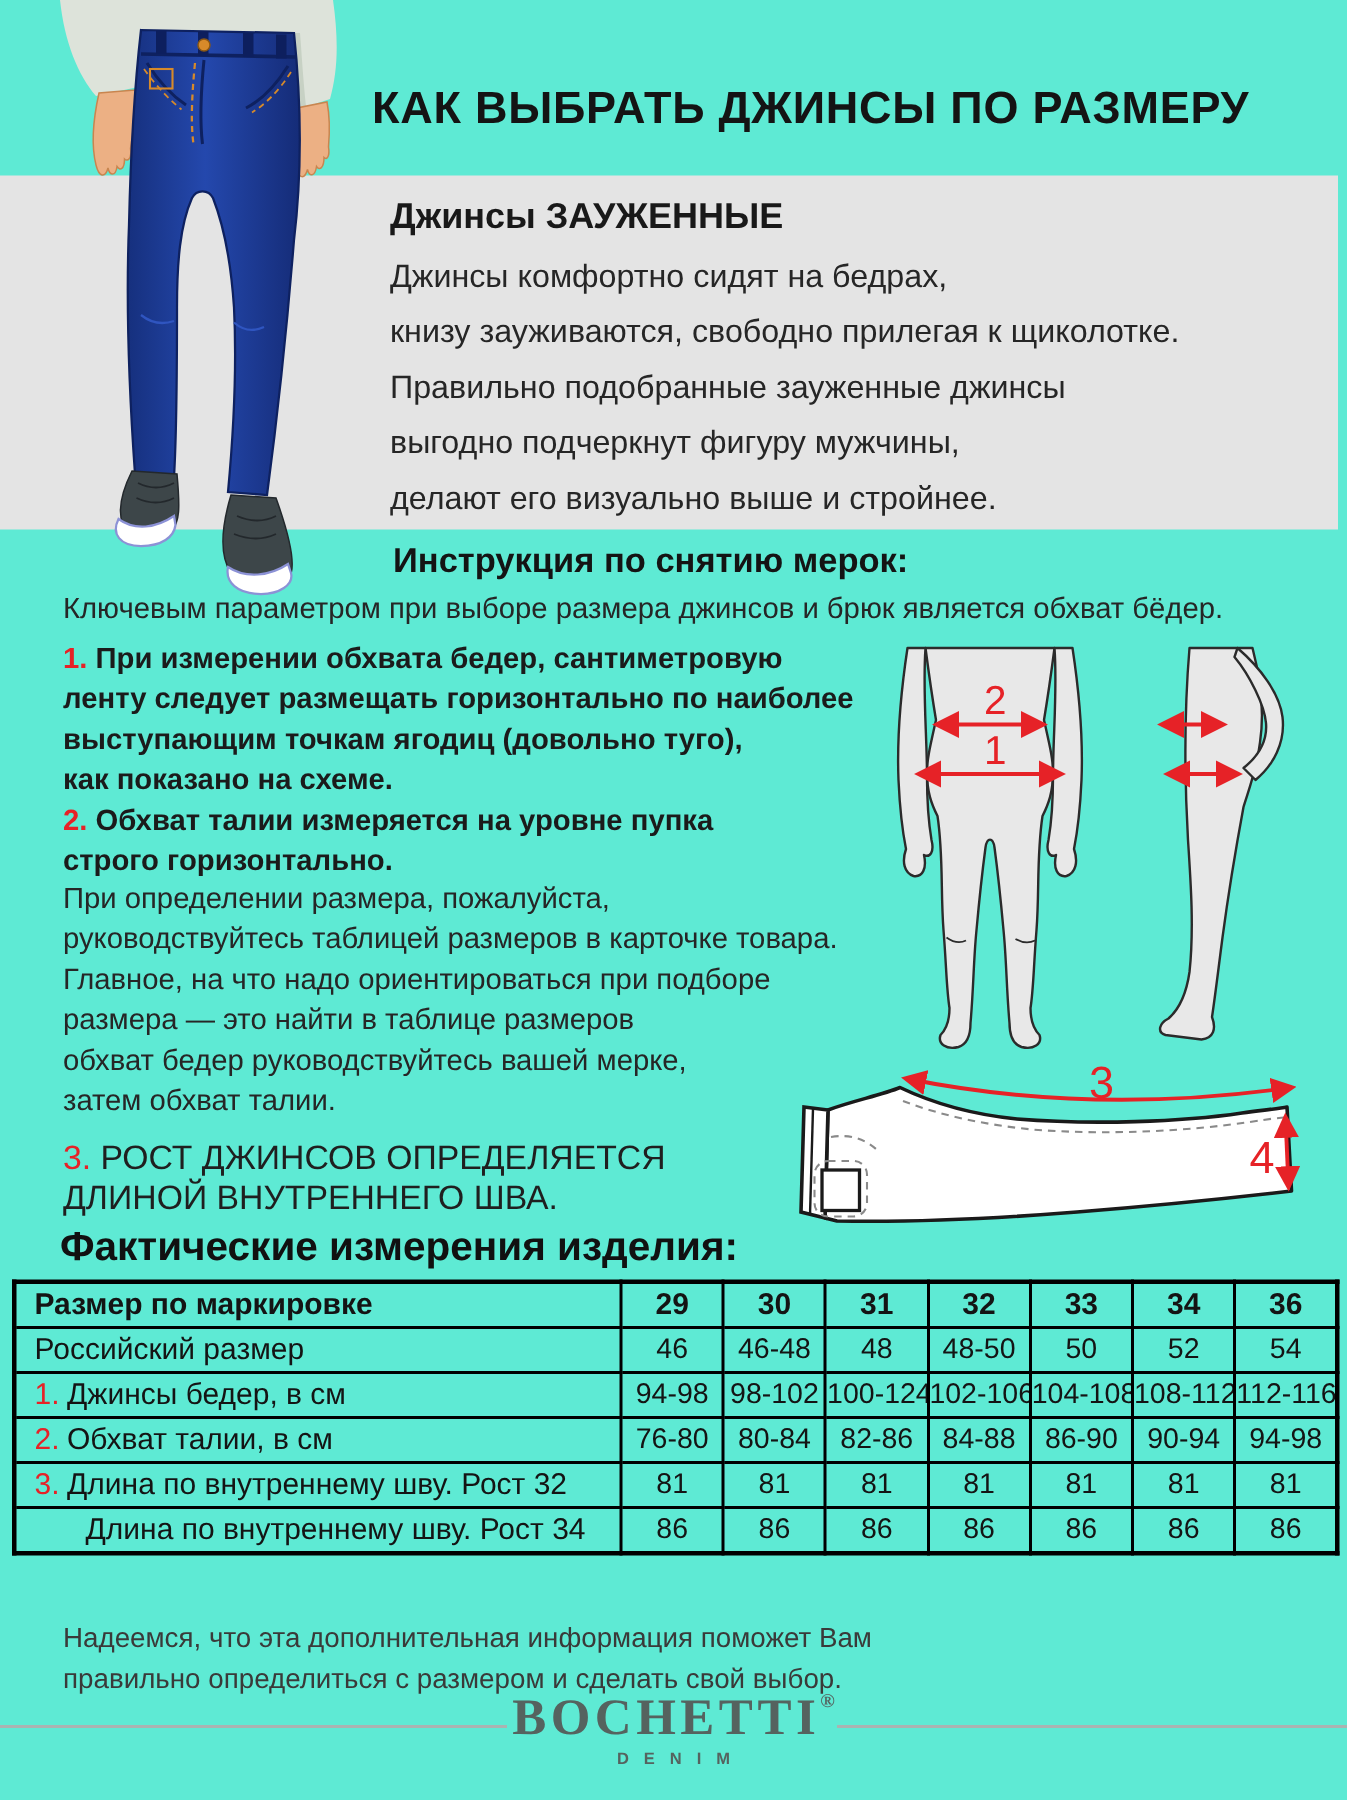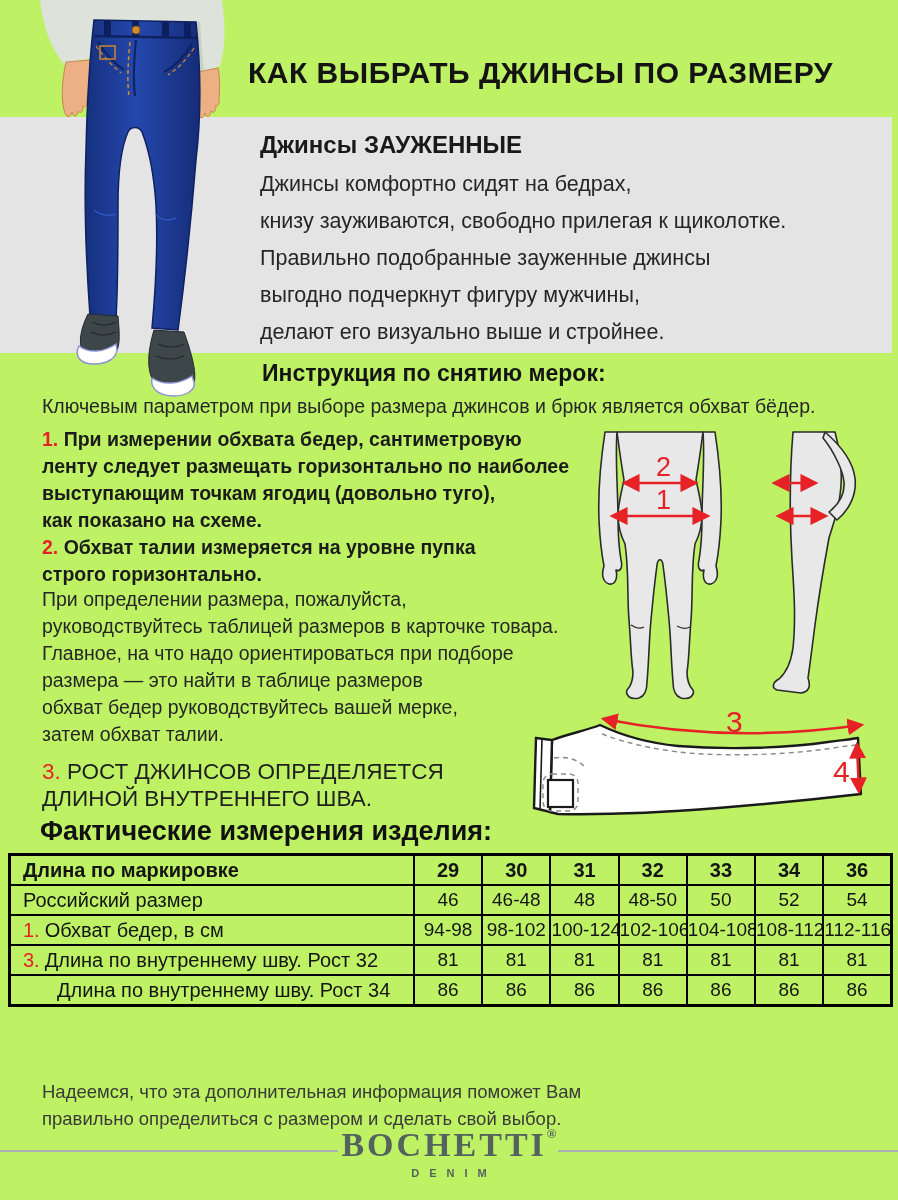--- a/index.html
+++ b/index.html
@@ -1,16 +1,16 @@
 <!DOCTYPE html>
 <html lang="ru"><head>
 <meta charset="utf-8">
 <style>
   html,body{margin:0;padding:0;background:#ffffff;}
-  #page{position:relative;width:898px;height:1200px;background:#bef264;overflow:hidden;
+  #page{position:relative;width:898px;height:1200px;background:#5eead4;overflow:hidden;
         font-family:"Liberation Sans","DejaVu Sans",sans-serif;color:#1c1c1c;}
   .abs{position:absolute;}
   .gray-band{left:0;top:117px;width:892px;height:236px;background:#e4e4e4;}
   .title{left:248px;top:56px;font-size:30px;font-weight:700;letter-spacing:0.5px;color:#141414;white-space:nowrap;}
   .intro-h{left:260px;top:131px;font-size:24px;font-weight:700;color:#191919;}
   .intro-p{left:260px;top:166px;font-size:21.5px;line-height:37px;color:#262626;}
   .inst-h{left:262px;top:360px;font-size:23px;font-weight:700;color:#141414;}
   .key-line{left:42px;top:395px;font-size:19.5px;color:#262626;white-space:nowrap;}
   .bold-list{left:42px;top:426px;font-size:19.5px;font-weight:700;line-height:27px;color:#1b1b1b;}
   .para2{left:42px;top:586px;font-size:19.5px;line-height:27px;color:#262626;}
@@ -163,50 +163,60 @@
     <path d="M76,21 Q200,46 333,27" fill="none" stroke="#e62227" stroke-width="2.6" marker-start="url(#ah2)" marker-end="url(#ah2)"></path>
     <text class="dlabel" x="305" y="84" font-size="30">4</text>
     <line x1="329" y1="47" x2="331" y2="93" stroke="#e62227" stroke-width="2.6" marker-start="url(#ah2)" marker-end="url(#ah2)"></line>
   </svg>
 
   <div class="abs table-h">Фактические измерения изделия:</div>
 
   <table class="size">
     <tbody>
       <tr class="hdr">
-        <td class="lbl" style="width:390px;">Длина по маркировке</td>
+        <td class="lbl" style="width:390px;">Размер по маркировке</td>
         <td>29</td>
         <td>30</td>
         <td>31</td>
         <td>32</td>
         <td>33</td>
         <td>34</td>
         <td>36</td>
       </tr>
       <tr>
         <td class="lbl"><span>Российский размер</span></td>
         <td>46</td>
         <td>46-48</td>
         <td>48</td>
         <td>48-50</td>
         <td>50</td>
         <td>52</td>
         <td>54</td>
       </tr>
       <tr>
-        <td class="lbl"><span class="rnum">1.</span><span>Обхват бедер, в см</span></td>
+        <td class="lbl"><span class="rnum">1.</span><span>Джинсы бедер, в см</span></td>
         <td>94-98</td>
         <td>98-102</td>
         <td>100-124</td>
         <td>102-106</td>
         <td>104-108</td>
         <td>108-112</td>
         <td>112-116</td>
       </tr>
       <tr>
+        <td class="lbl"><span class="rnum">2.</span><span>Обхват талии, в см</span></td>
+        <td>76-80</td>
+        <td>80-84</td>
+        <td>82-86</td>
+        <td>84-88</td>
+        <td>86-90</td>
+        <td>90-94</td>
+        <td>94-98</td>
+      </tr>
+      <tr>
         <td class="lbl"><span class="rnum">3.</span><span>Длина по внутреннему шву. Рост 32</span></td>
         <td>81</td>
         <td>81</td>
         <td>81</td>
         <td>81</td>
         <td>81</td>
         <td>81</td>
         <td>81</td>
       </tr>
       <tr>

